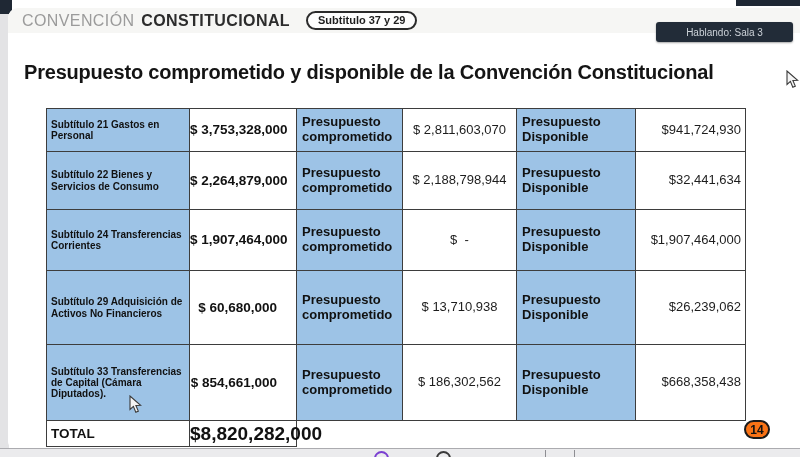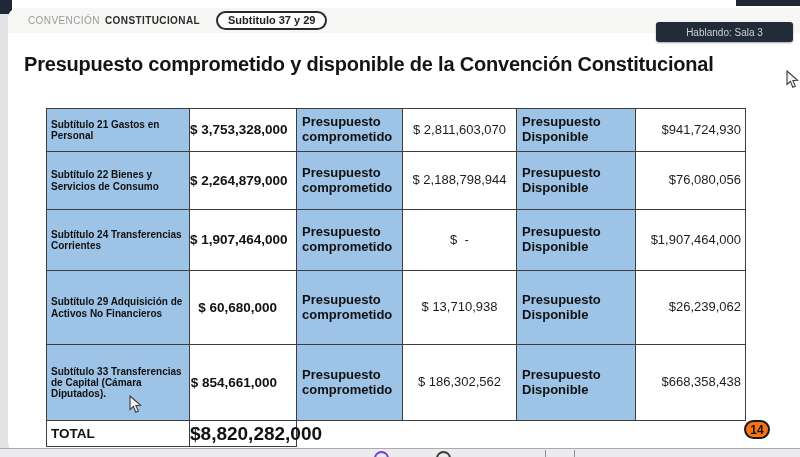--- a/index.html
+++ b/index.html
@@ -12,28 +12,28 @@
   .left-edge     { position:absolute; left:0; top:14px; width:9px; height:434px; background:#e3e3e5; }
   .bottom-strip  { position:absolute; left:0; top:448px; width:800px; height:9px; background:#ebebed; border-top:1px solid #ababaf; overflow:hidden; }
   .strip-circle  { position:absolute; width:15px; height:15px; border-radius:50%; background:transparent; top:2px; }
   .strip-circle.purple { left:374px; border:2px solid #7a3fd1; }
   .strip-circle.dark   { left:436px; border:2px solid #3a3a3a; }
   .strip-bar { position:absolute; top:1px; width:1px; height:8px; background:#8d8d92; }
 
   
   .card { position:absolute; left:8px; top:8px; width:792px; height:440px; background:#ffffff; border-radius:10px 3px 14px 6px; }
   .topbar { position:absolute; left:0; top:0; width:792px; height:25px; background:#f6f6f4; border-radius:10px 3px 0 0; display:flex; align-items:center; }
-  .logo { margin-left:20px; font-size:10px; letter-spacing:0.4px; white-space:nowrap; }
+  .logo { margin-left:14px; font-size:16px; letter-spacing:0.4px; white-space:nowrap; }
   .logo .lt { color:#9b9b9b; font-weight:400; }
   .logo .rt { color:#2c2c2c; font-weight:700; margin-left:2px; }
   .pill { margin-left:16px; border:2px solid #2b2b2b; border-radius:12px; padding:1px 10px 2px 10px; font-size:11px; font-weight:700; color:#1e1e1e; background:#fdfdfd; white-space:nowrap; }
 
   .speaking-badge { position:absolute; left:656px; top:22px; width:137px; height:20px; background:#222c38; border-radius:3px; color:#ccd2d8; font-size:10px; display:flex; align-items:center; justify-content:center; box-shadow:0 1px 2px rgba(0,0,0,.35); }
 
-  .slide-title { position:absolute; left:16px; top:45px; width:740px; font-size:20px; font-weight:700; color:#141414; letter-spacing:-0.2px; white-space:nowrap; }
+  .slide-title { position:absolute; left:16px; top:53px; width:740px; font-size:20px; font-weight:700; color:#141414; letter-spacing:-0.2px; white-space:nowrap; }
 
   
   table.budget { position:absolute; left:38px; top:100px; border-collapse:collapse; table-layout:fixed; width:699px; }
   table.budget td { border:1px solid #3d3d3d; vertical-align:middle; line-height:1.12; overflow:hidden; }
   .c-label { background:#9dc3e6; font-weight:700; font-size:10px; color:#111; padding:2px 2px 2px 4px; text-align:left; }
   .c-amt-b { background:#fff; font-weight:700; font-size:13.5px; color:#111; text-align:right; padding-right:19px; white-space:pre; }
   .c-mid   { background:#9dc3e6; font-weight:700; font-size:13px; color:#111; padding:2px 2px 2px 5px; text-align:left; }
   .c-amt-c { background:#fff; font-weight:400; font-size:13px; color:#1d1d1d; text-align:center; white-space:pre; }
   .c-amt-r { background:#fff; font-weight:400; font-size:13px; color:#1d1d1d; text-align:right; padding-right:4px; white-space:pre; }
   tr.r1 { height:43px; } tr.r2 { height:58px; } tr.r3 { height:61px; } tr.r4 { height:74px; } tr.r5 { height:76px; }
@@ -86,21 +86,21 @@
           <td class="c-amt-c">$ 2,811,603,070</td>
           <td class="c-mid">Presupuesto Disponible</td>
           <td class="c-amt-r">$941,724,930</td>
         </tr>
         <tr class="r2">
           <td class="c-label">Subtítulo 22 Bienes y Servicios de Consumo</td>
           <td class="c-amt-b">$ 2,264,879,000</td>
           <td class="c-mid">Presupuesto comprometido</td>
           <td class="c-amt-c">$ 2,188,798,944</td>
           <td class="c-mid">Presupuesto Disponible</td>
-          <td class="c-amt-r">$76,080,056</td>
+          <td class="c-amt-r">$32,441,634</td>
         </tr>
         <tr class="r3">
           <td class="c-label">Subtítulo 24 Transferencias Corrientes</td>
           <td class="c-amt-b">$ 1,907,464,000</td>
           <td class="c-mid">Presupuesto comprometido</td>
           <td class="c-amt-c">$  -</td>
           <td class="c-mid">Presupuesto Disponible</td>
           <td class="c-amt-r">$1,907,464,000</td>
         </tr>
         <tr class="r4">

